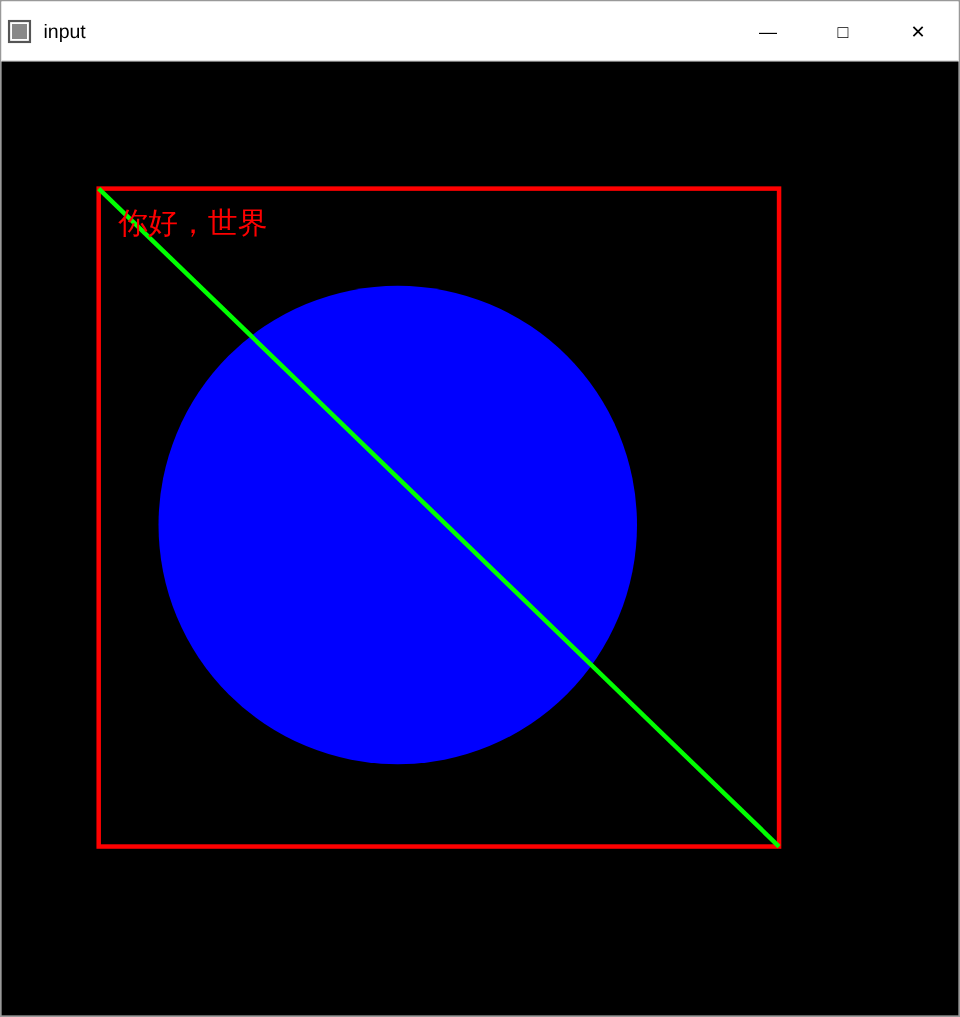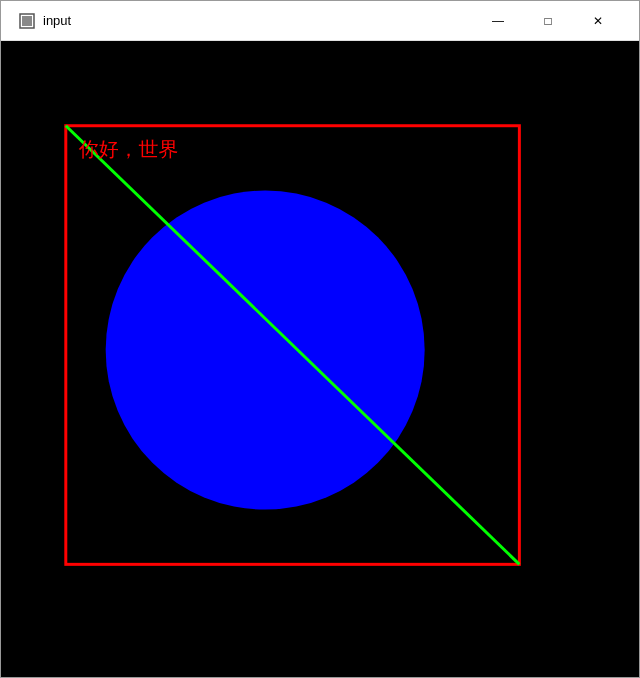--- a/index.html
+++ b/index.html
@@ -21,21 +21,21 @@
       border: 1px solid #999;
     }
 
     .title-bar {
       width: 100%;
       height: 40px;
       background: #ffffff;
       display: flex;
       align-items: center;
       justify-content: space-between;
-      padding: 0 18px;
+      padding: 0 4px;
       border-bottom: 1px solid #e0e0e0;
       flex-shrink: 0;
     }
 
     .title-bar-left {
       display: flex;
       align-items: center;
       gap: 8px;
     }
 

